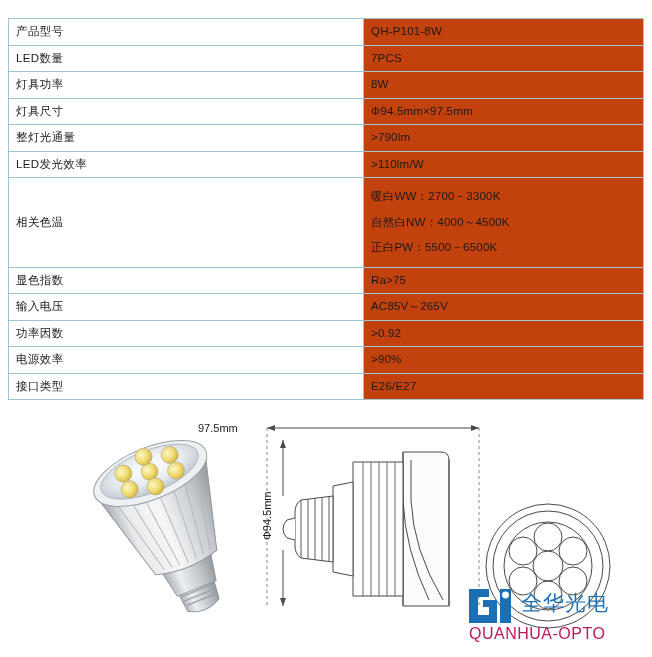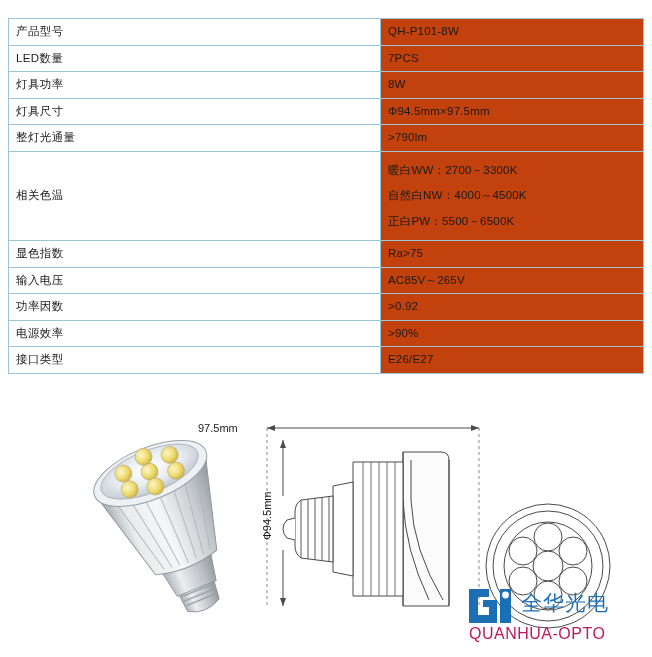--- a/index.html
+++ b/index.html
@@ -21,21 +21,21 @@
     position: absolute;
     left: 8px;
     top: 18px;
     width: 636px;
     border-collapse: collapse;
     table-layout: fixed;
     font-size: 11.5px;
   }
   .spec-table td {
     border: 1px solid #9fc6d8;
-    padding: 5px 24px 5px 7px;
+    padding: 5px 7px 5px 7px;
     vertical-align: middle;
     line-height: 1.35;
     height: 9px;
   }
   .spec-table td.label {
     width: 340px;
     background: #ffffff;
     letter-spacing: 0.4px;
   }
   .spec-table td.value {
@@ -154,20 +154,24 @@
       <td class="label">灯具功率</td>
       <td class="value">8W</td>
     </tr>
     <tr>
       <td class="label">灯具尺寸</td>
       <td class="value">Φ94.5mm×97.5mm</td>
     </tr>
     <tr>
       <td class="label">整灯光通量</td>
       <td class="value">&gt;790lm</td>
+    </tr>
+    <tr>
+      <td class="label">LED发光效率</td>
+      <td class="value">&gt;110lm/W</td>
     </tr>
     <tr class="multi">
       <td class="label">相关色温</td>
       <td class="value">
         <div>暖白WW：2700－3300K</div>
         <div>自然白NW：4000～4500K</div>
         <div>正白PW：5500－6500K</div>
       </td>
     </tr>
     <tr>

